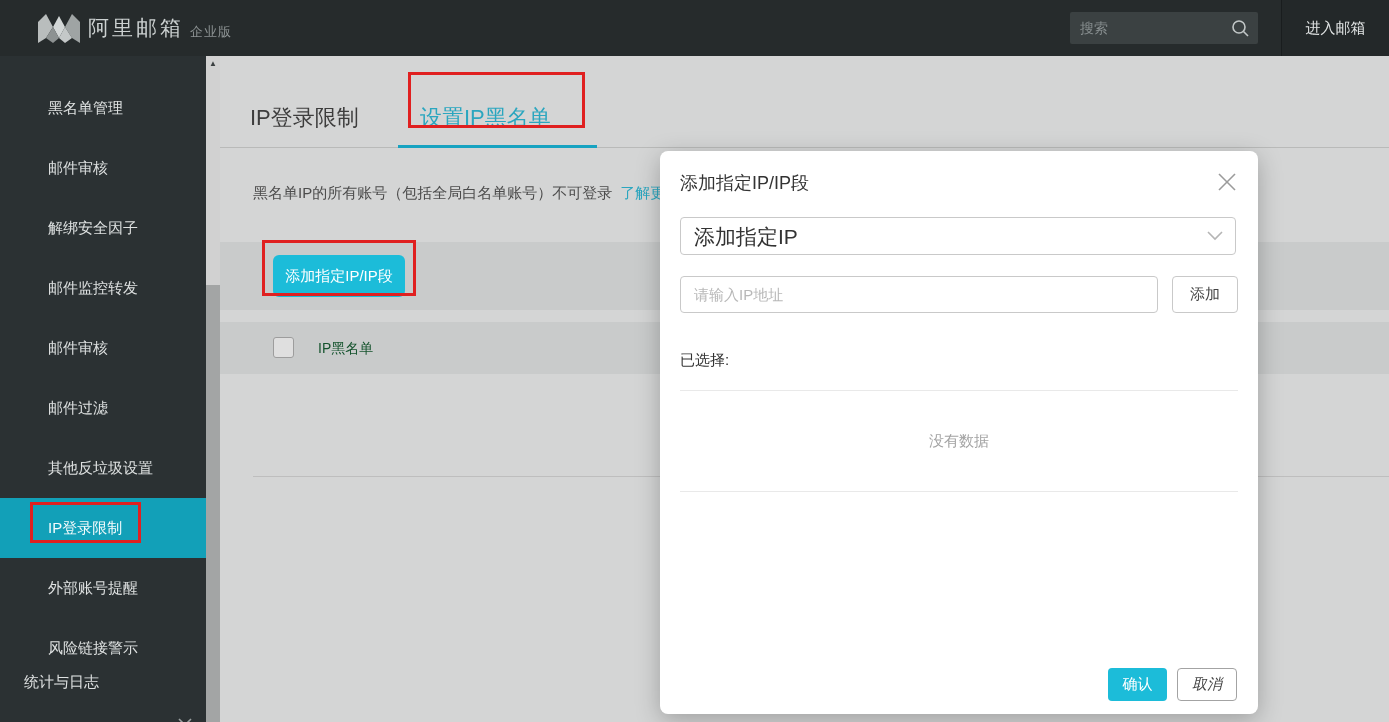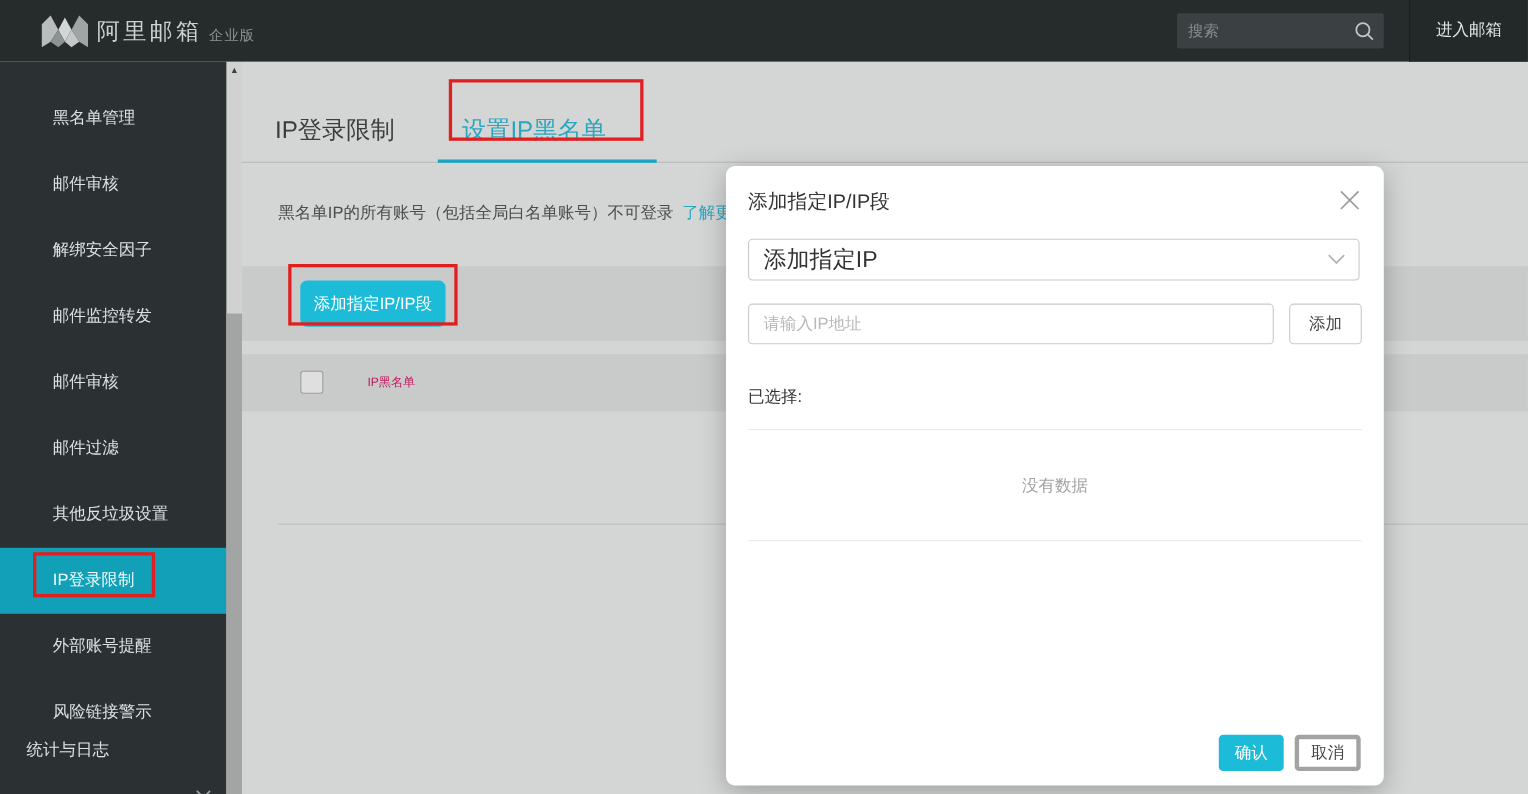--- a/index.html
+++ b/index.html
@@ -42,21 +42,21 @@
   .tab{position:absolute;top:47px;font-size:22px;color:#3d3d3d;cursor:pointer;white-space:nowrap;}
   .tab.t1{left:30px;}
   .tab.t2{left:200px;color:var(--tab-active);}
   .tab-underline{position:absolute;left:178px;top:89px;width:199px;height:3px;background:#17a3c1;}
   .desc{position:absolute;left:33px;top:128px;font-size:15px;color:#4c4c4c;white-space:nowrap;}
   .desc .link{color:var(--link);margin-left:8px;cursor:pointer;}
   .band1{position:absolute;left:0;top:186px;width:100%;height:68px;background:#c9cbcb;}
   .add-ip-btn{position:absolute;left:53px;top:13px;width:132px;height:42px;background:var(--accent);border:none;border-radius:6px;color:#fff;font-size:15px;cursor:pointer;font-family:inherit;}
   .band2{position:absolute;left:0;top:266px;width:100%;height:52px;background:#c9cbcb;}
   .cb{position:absolute;left:53px;top:15px;width:21px;height:21px;background:#dfdfdf;border:1px solid #9d9d9d;border-radius:3px;cursor:pointer;}
-  .th-label{position:absolute;left:114px;top:0;line-height:52px;font-size:11px;color:#be185d;}
+  .th-label{position:absolute;left:98px;top:0;line-height:52px;font-size:14px;color:#14532d;}
   .row-divider{position:absolute;left:33px;right:0;top:420px;height:1px;background:#bebebe;}
 
   
   .anno{position:absolute;border:3px solid var(--red);z-index:30;pointer-events:none;}
   .anno-tab{left:408px;top:72px;width:177px;height:56px;}
   .anno-btn{left:262px;top:240px;width:154px;height:56px;}
   .anno-side{left:30px;top:502px;width:111px;height:41px;}
 
   
   .modal{position:absolute;left:660px;top:151px;width:598px;height:563px;background:#fff;border-radius:8px;box-shadow:0 6px 24px rgba(0,0,0,.25);z-index:40;}
@@ -66,21 +66,21 @@
   .modal-select .val{position:absolute;left:13px;top:0;line-height:38px;font-size:21px;color:#333;}
   .modal-select .chev{position:absolute;right:12px;top:13px;}
   .modal-input{position:absolute;left:20px;top:125px;width:478px;height:37px;border:1px solid #c9c9c9;border-radius:4px;font-size:15px;padding:0 13px;color:#333;outline:none;font-family:inherit;}
   .modal-input::placeholder{color:#b8b8b8;}
   .modal-add{position:absolute;left:512px;top:125px;width:66px;height:37px;background:#fff;border:1px solid #c9c9c9;border-radius:4px;font-size:15px;color:#444;cursor:pointer;font-family:inherit;}
   .sel-label{position:absolute;left:20px;top:200px;font-size:15px;color:#333;}
   .m-div1{position:absolute;left:20px;right:20px;top:239px;height:1px;background:#e9e9e9;}
   .empty{position:absolute;left:0;width:100%;top:281px;text-align:center;font-size:15px;color:#a3a3a3;}
   .m-div2{position:absolute;left:20px;right:20px;top:340px;height:1px;background:#e9e9e9;}
   .btn-confirm{position:absolute;left:448px;top:517px;width:59px;height:33px;background:var(--accent);border:none;border-radius:4px;color:#fff;font-size:15px;cursor:pointer;font-family:inherit;}
-  .btn-cancel{position:absolute;left:517px;top:517px;width:60px;height:33px;background:#fff;border:4px solid #a3a3a3;border-radius:4px;color:#444;font-size:15px;cursor:pointer;font-family:inherit;}
+  .btn-cancel{position:absolute;left:517px;top:517px;width:60px;height:33px;background:#fff;border:1px solid #a3a3a3;border-radius:4px;color:#444;font-size:15px;cursor:pointer;font-family:inherit;font-style:italic;}
 </style>
 </head>
 <body>
 
 <div class="topbar">
   <svg class="logo-m" width="46" height="32" viewBox="0 0 46 32">
     <path d="M2 31 L2 10 L10 2 L17 15 L10 26 Z" fill="#b9bdbd"></path>
     <path d="M44 31 L44 10 L36 2 L29 15 L36 26 Z" fill="#9fa4a4"></path>
     <path d="M17 15 L23 26 L29 15 L23 4 Z" fill="#d2d6d6"></path>
     <path d="M10 26 L17 31 L23 26 L17 15 Z" fill="#8d9292"></path>

